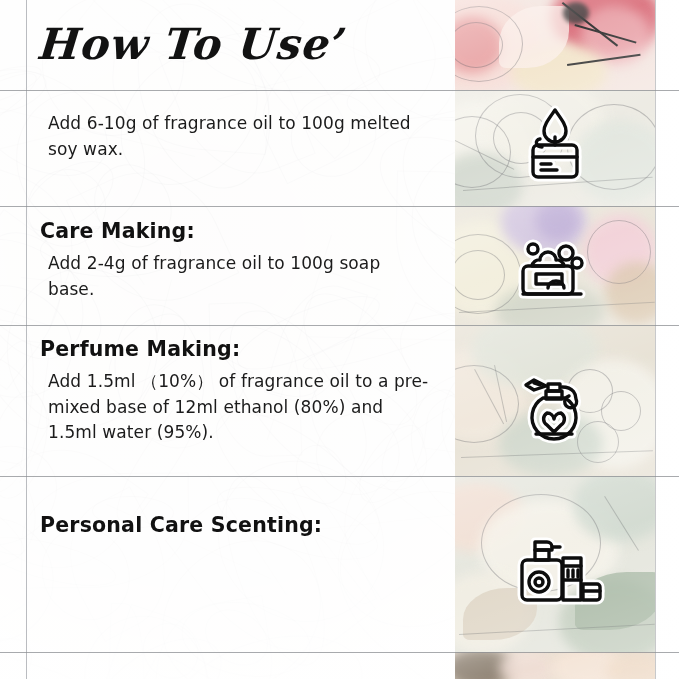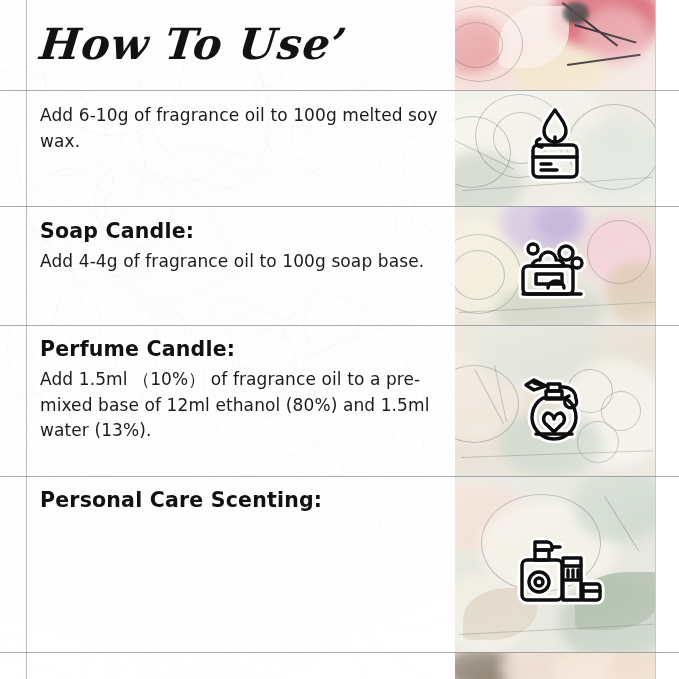--- a/index.html
+++ b/index.html
@@ -53,21 +53,21 @@
     letter-spacing:1px;
     transform:skewX(-6deg);
   }
   .sec{position:absolute;left:40px;width:400px;z-index:5;}
   .sec h2{
     margin:0 0 6px 0;
     font-family:"DejaVu Sans", sans-serif;
     font-weight:700;font-size:20.5px;color:#111111;letter-spacing:.2px;
   }
   .sec p{
-    margin:0;
+    margin:8px;
     font-family:"DejaVu Sans", sans-serif;
     font-weight:400;font-size:17px;line-height:25.5px;color:#1b1b1b;letter-spacing:.1px;
   }
 </style>
 </head>
 <body>
 
 <div id="page">
 
   <div class="bg-wash">
@@ -414,26 +414,26 @@
   <div class="title">
     <span>How To Use</span>
       <span>’</span>
   </div>
 
   <div class="sec" style="top:103px;">
     <p>Add 6-10g of fragrance oil to 100g melted soy wax.</p>
   </div>
 
   <div class="sec" style="top:219px;">
-    <h2>Soap Candle:</h2>
-    <p>Add 4-4g of fragrance oil to 100g soap base.</p>
+    <h2>Care Making:</h2>
+    <p>Add 2-4g of fragrance oil to 100g soap base.</p>
   </div>
 
   <div class="sec" style="top:337px;">
-    <h2>Perfume Candle:</h2>
-    <p>Add 1.5ml （10%） of fragrance oil to a pre-mixed base of 12ml ethanol (80%) and 1.5ml water (13%).</p>
-  </div>
-
-  <div class="sec" style="top:488px;">
+    <h2>Perfume Making:</h2>
+    <p>Add 1.5ml （10%） of fragrance oil to a pre-mixed base of 12ml ethanol (80%) and 1.5ml water (95%).</p>
+  </div>
+
+  <div class="sec" style="top:513px;">
     <h2>Personal Care Scenting:</h2>
   </div>
 
 </div>
 
 </body></html>

